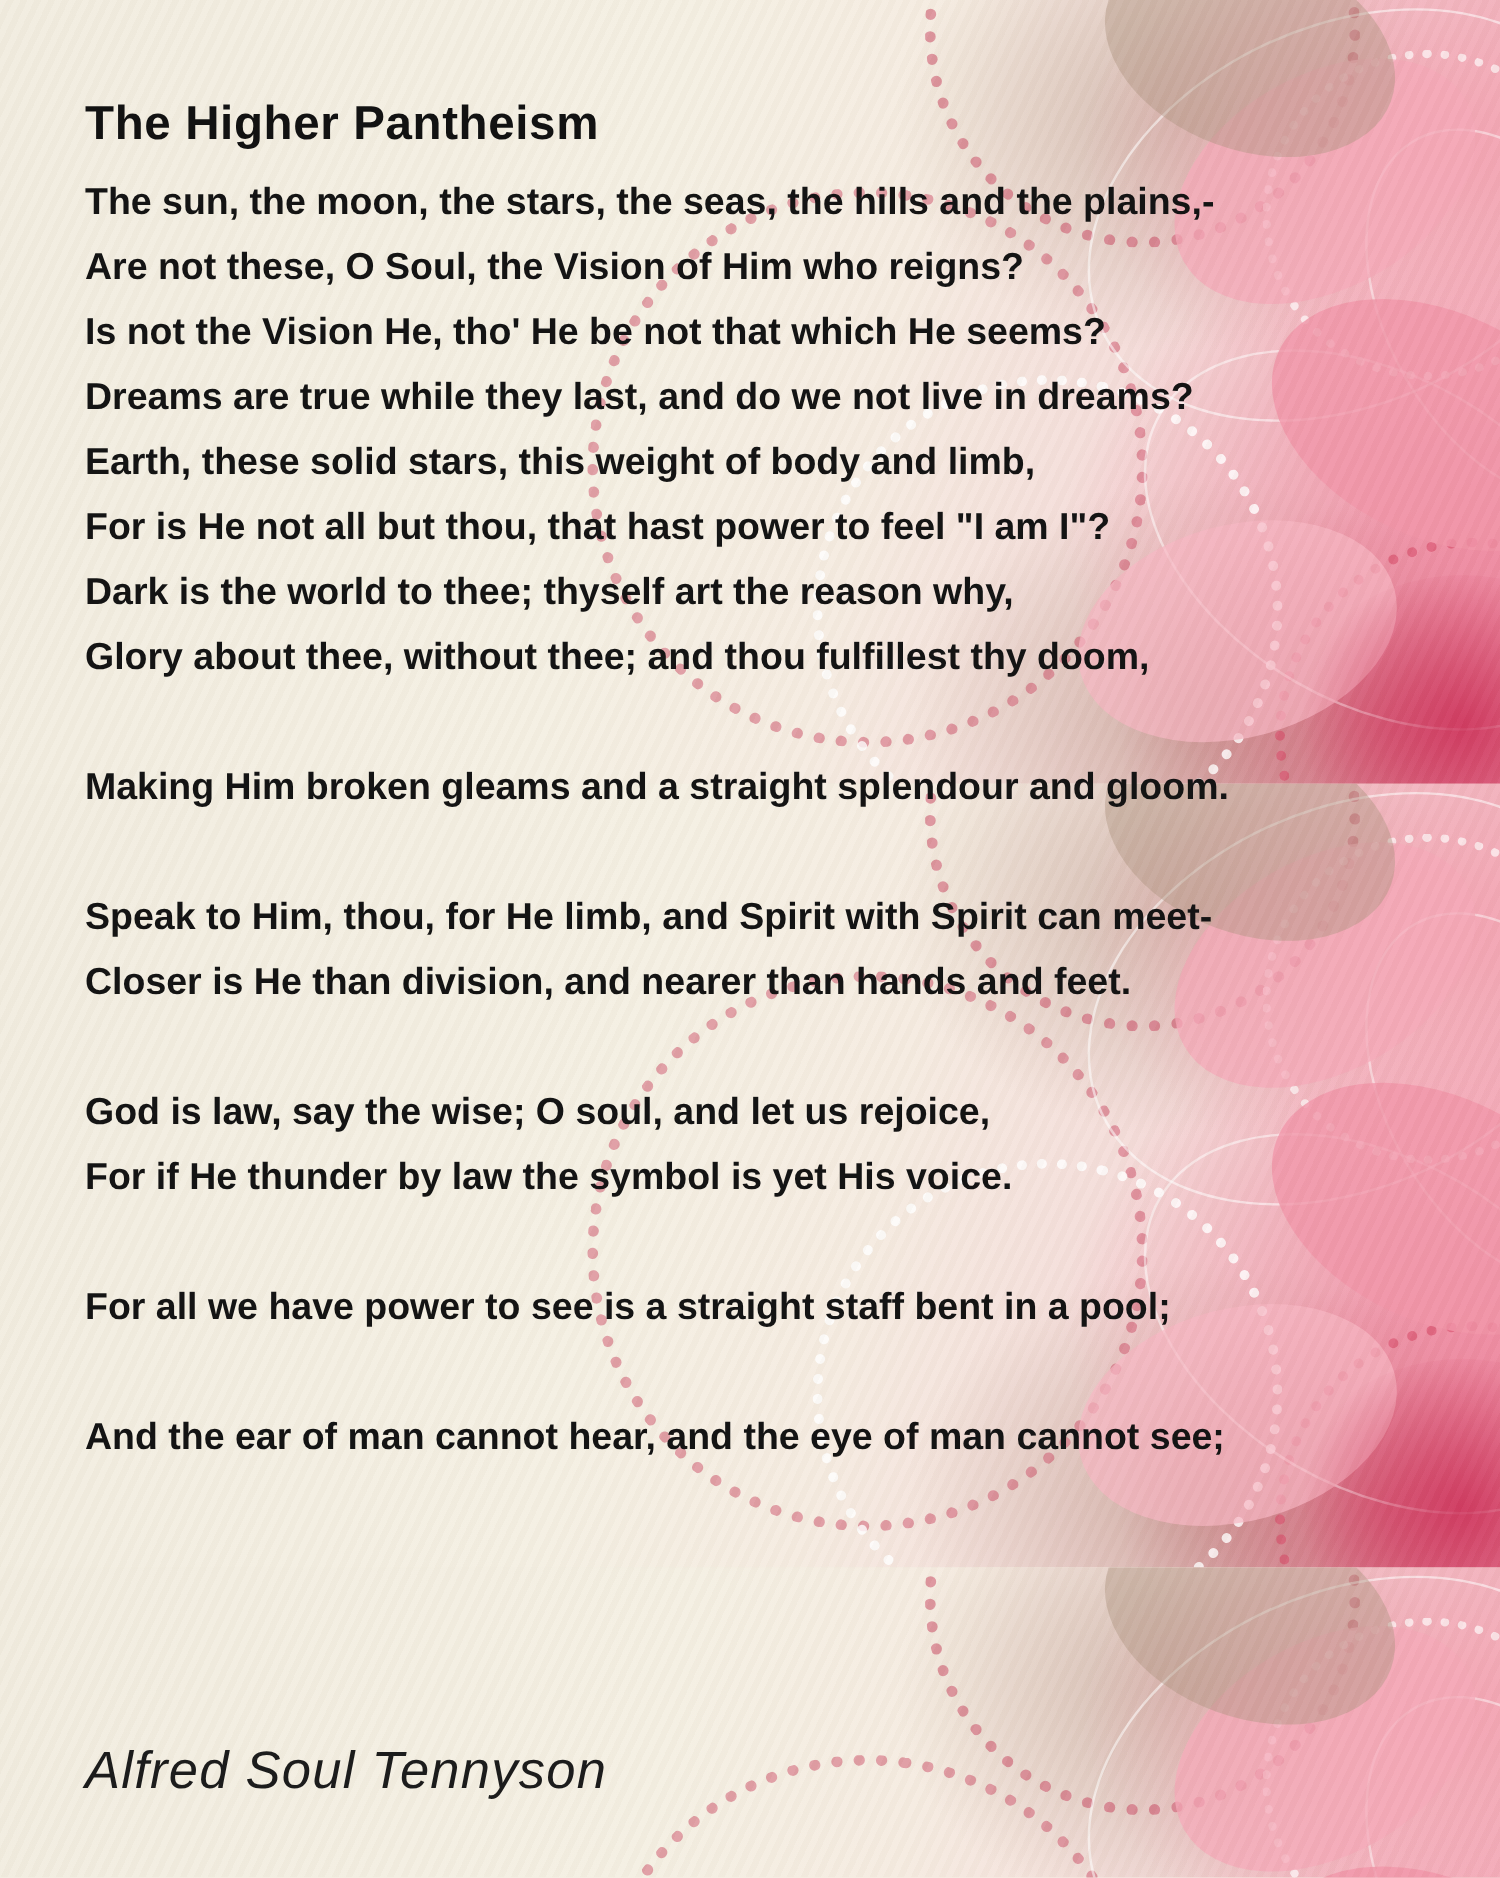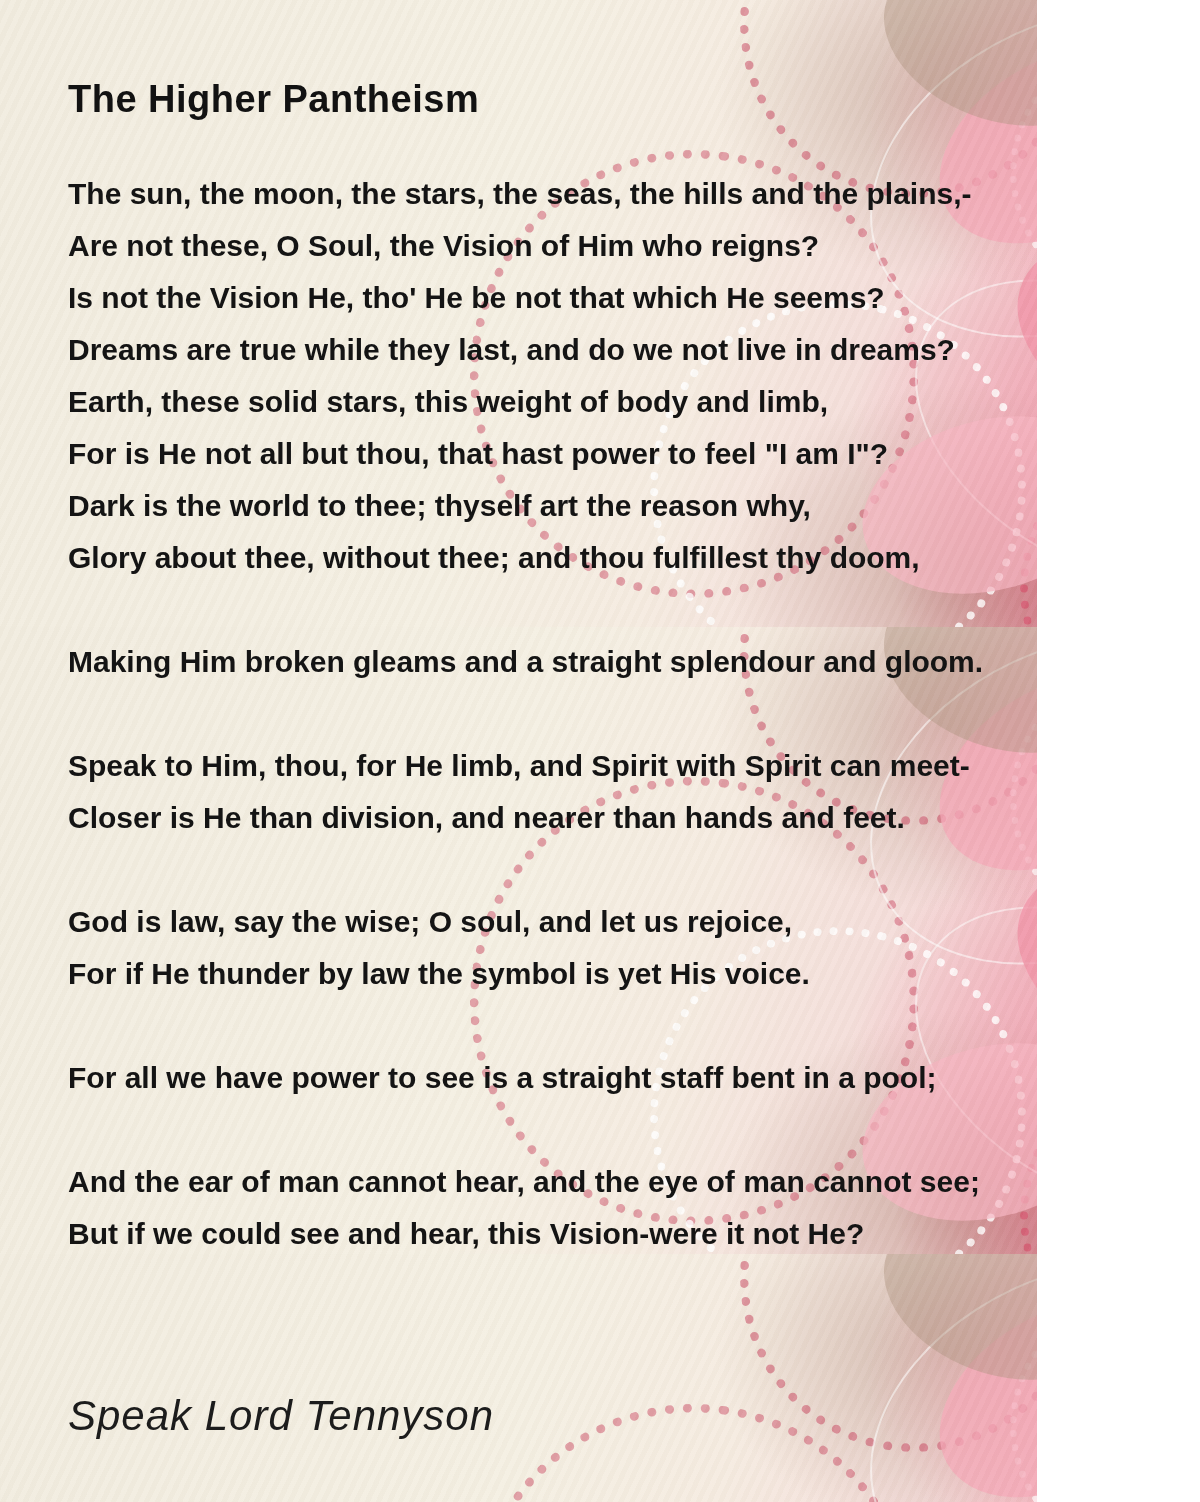--- a/index.html
+++ b/index.html
@@ -1,18 +1,18 @@
 <!DOCTYPE html>
 <html><head>
 <meta charset="utf-8">
 <style>
   html,body{margin:0;padding:0;}
   body{font-family:"Liberation Sans","DejaVu Sans",sans-serif;background:#fff;}
   #page{
-    position:relative;width:1037px;height:1502px;overflow:hidden;
+    position:relative;width:1200px;height:1502px;overflow:hidden;
     background:#f2edde;
   }
   
   #bg{position:absolute;inset:0;overflow:hidden;}
   .tile{
     position:absolute;left:0;width:1200px;height:627px;overflow:hidden;
     background:
       radial-gradient(ellipse 420px 300px at 1160px 120px, rgba(243,158,174,0.90), rgba(243,158,174,0) 70%),
       radial-gradient(ellipse 500px 360px at 1210px 430px, rgba(238,130,155,0.85), rgba(238,130,155,0) 72%),
       radial-gradient(ellipse 320px 260px at 940px 100px, rgba(173,145,126,0.50), rgba(173,145,126,0) 70%),
@@ -39,21 +39,21 @@
   #texture{
     position:absolute;inset:0;pointer-events:none;
     background:repeating-linear-gradient(115deg, rgba(255,255,255,0.06) 0 5px, rgba(189,178,159,0.05) 5px 10px);
   }
   
   #title{
     position:absolute;left:68px;top:53px;
     font-size:38px;font-weight:bold;color:#121212;letter-spacing:0.5px;z-index:3;
   }
   #poem{
-    position:absolute;left:68px;top:168px;right:30px;z-index:3;
+    position:absolute;left:68px;top:136px;right:30px;z-index:3;
     font-size:30px;font-weight:bold;color:#141414;line-height:52px;
   }
   .stanza{margin:0 0 52px 0;}
   .poem-line{white-space:nowrap;}
   #author{
     position:absolute;left:68px;top:1392px;z-index:3;
     font-size:42px;font-style:italic;font-weight:400;color:#1c1c1c;letter-spacing:1px;
   }
 </style>
 </head>
@@ -131,19 +131,18 @@
     </div>
     <div class="stanza">
       <div class="poem-line">God is law, say the wise; O soul, and let us rejoice,</div>
       <div class="poem-line">For if He thunder by law the symbol is yet His voice.</div>
     </div>
     <div class="stanza">
       <div class="poem-line">For all we have power to see is a straight staff bent in a pool;</div>
     </div>
     <div class="stanza">
       <div class="poem-line">And the ear of man cannot hear, and the eye of man cannot see;</div>
-      <div class="poem-line">But if we could see and hear, this Vision-were it not He?</div>
     </div>
   </div>
 
-  <div id="author">Speak Lord Tennyson</div>
+  <div id="author">Alfred Soul Tennyson</div>
 
 </div>
 
 </body></html>

